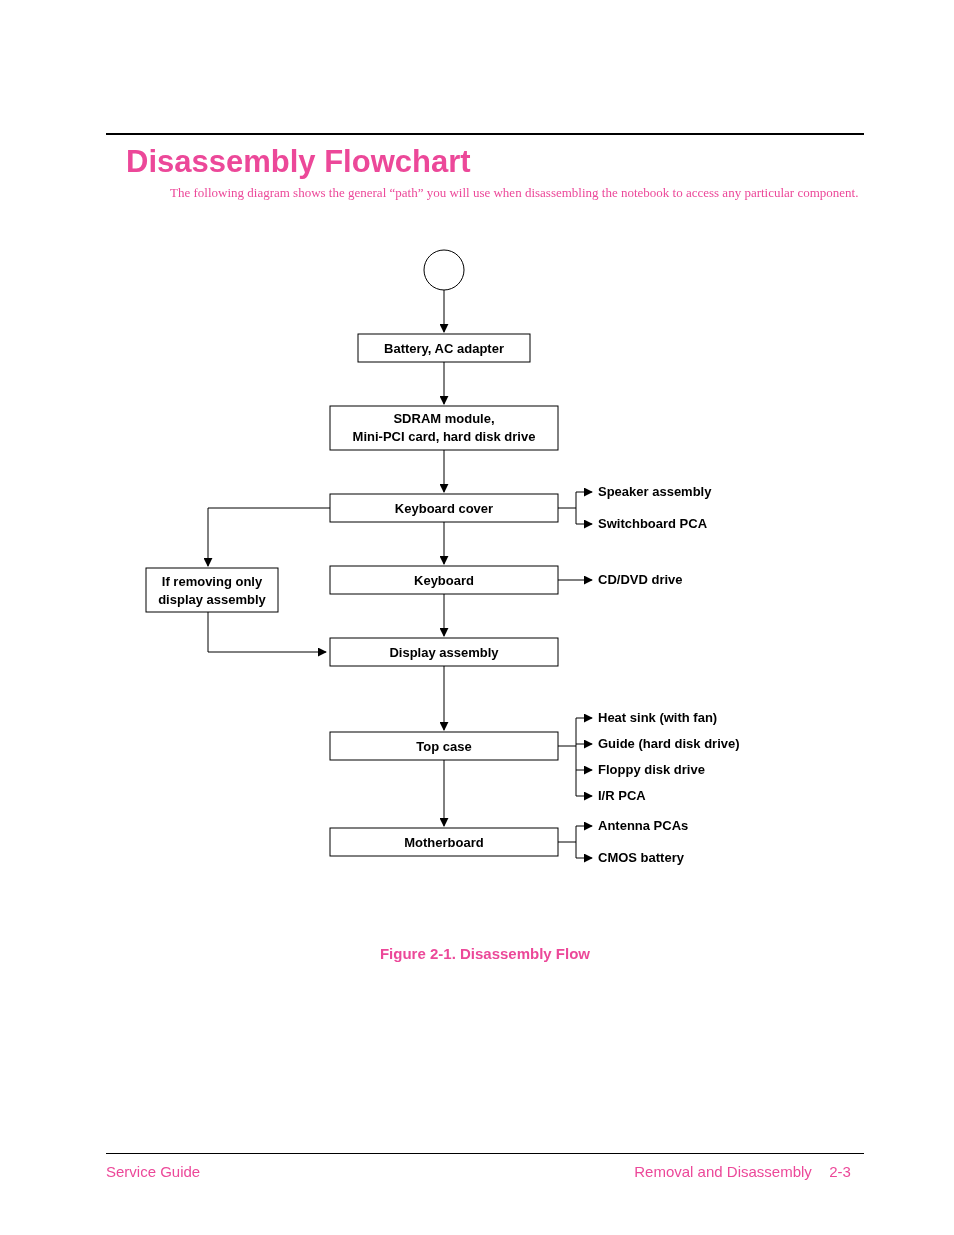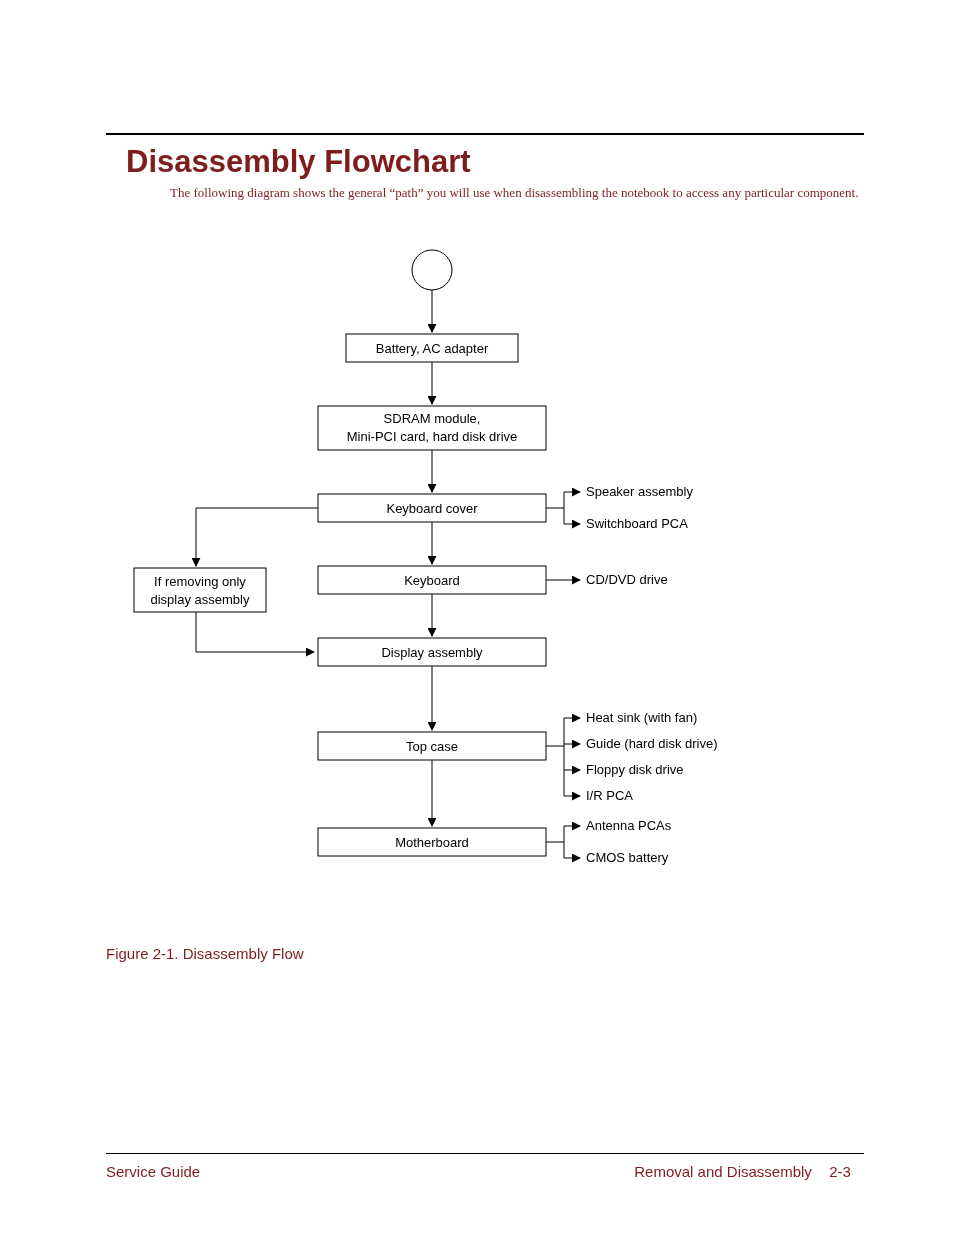--- a/index.html
+++ b/index.html
@@ -1,23 +1,23 @@
 <!DOCTYPE html>
 <html><head>
 <meta charset="utf-8">
 <style>
   html,body{margin:0;padding:0;background:#fff;}
-  .page{width:954px;height:1235px;position:relative;font-family:"Times New Roman",serif;color:#7f1d1d;}
+  .page{width:954px;height:1235px;position:relative;font-family:"Times New Roman",serif;color:#ec4899;}
   .rule-top{position:absolute;left:106px;top:133px;width:758px;height:2px;background:#000;}
   .title{position:absolute;left:126px;top:144px;font-family:Arial,Helvetica,sans-serif;font-weight:bold;font-size:31px;}
   .intro{position:absolute;left:170px;top:185px;width:732px;font-size:13px;line-height:1.25;}
-  .svgwrap{position:absolute;left:96px;top:238px;width:758px;height:688px;}
+  .svgwrap{position:absolute;left:108px;top:238px;width:758px;height:688px;font-weight:bold;}
   .box{fill:none;stroke:#000;stroke-width:1;}
   .lbl{font-family:Arial,Helvetica,sans-serif;font-size:13px;fill:#000;}
-  .cap{position:absolute;left:106px;top:945px;width:758px;font-family:Arial,Helvetica,sans-serif;font-weight:normal;font-size:15px;}
+  .cap{position:absolute;left:106px;top:945px;width:758px;text-align:center;font-family:Arial,Helvetica,sans-serif;font-weight:bold;font-size:15px;}
   .rule-bot{position:absolute;left:106px;top:1153px;width:758px;height:1px;background:#000;}
   .foot{position:absolute;left:106px;top:1163px;width:758px;font-family:Arial,Helvetica,sans-serif;font-size:15px;}
   .foot-l{float:left;}
   .foot-r{float:right;}
   .foot-r .pg{display:inline-block;width:48px;text-align:center;}
 </style>
 </head>
 <body>
 
 <div class="page">

